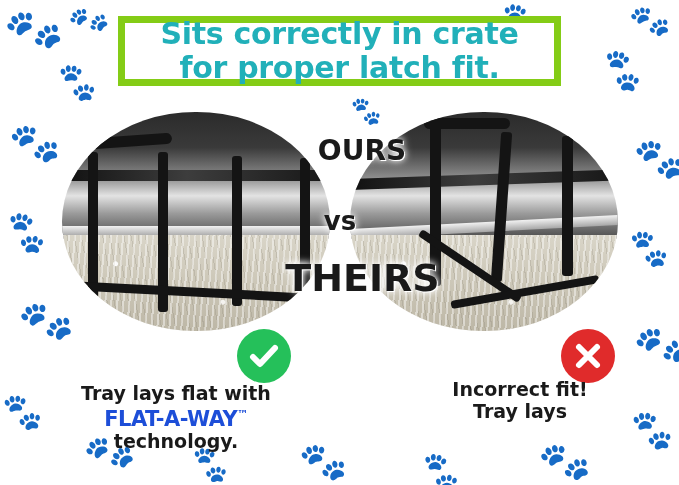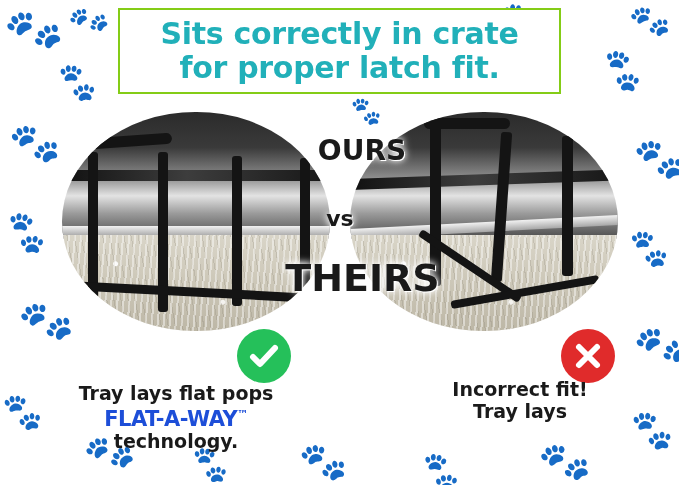--- a/index.html
+++ b/index.html
@@ -26,25 +26,25 @@
   }
   .paw {
     position: absolute;
     color: #d6eef0;
   }
 
   
   .header {
     position: absolute;
     left: 118px;
-    top: 8px;
+    top: 16px;
     width: 443px;
-    height: 86px;
+    height: 70px;
     background: #ffffff;
-    border: 2px solid #84cc16;
+    border: 7px solid #84cc16;
     box-sizing: border-box;
     display: flex;
     flex-direction: column;
     align-items: center;
     justify-content: center;
     text-align: center;
   }
   .header-line {
     color: #21b0b9;
     font-weight: bold;
@@ -132,21 +132,21 @@
   #ours-label {
     left: 262px;
     top: 134px;
     width: 200px;
     font-size: 28px;
   }
   #vs-label {
     left: 300px;
     top: 206px;
     width: 80px;
-    font-size: 22px;
+    font-size: 26px;
   }
   #theirs-label {
     left: 255px;
     top: 256px;
     width: 215px;
     font-size: 38px;
   }
 
   
   .badge {
@@ -267,21 +267,21 @@
       <path d="M6 18 L13 25 L28 9" stroke="#ffffff" stroke-width="6" fill="none" stroke-linecap="round" stroke-linejoin="round"></path>
     </svg>
   </div>
   <div class="badge badge-cross">
     <svg width="32" height="32" viewBox="0 0 32 32">
       <path d="M7 7 L25 25 M25 7 L7 25" stroke="#ffffff" stroke-width="6" fill="none" stroke-linecap="round"></path>
     </svg>
   </div>
 
   <div class="caption caption-left">
-    <div>Tray lays flat pops</div>
+    <div>Tray lays flat with</div>
     <div class="brandword"><span>FLAT-A-WAY</span><span class="tm">™</span></div>
     <div>technology.</div>
   </div>
 
   <div class="caption caption-right">
     <div>Incorrect fit!</div>
     <div>Tray lays</div>
   </div>
 
 </div>

